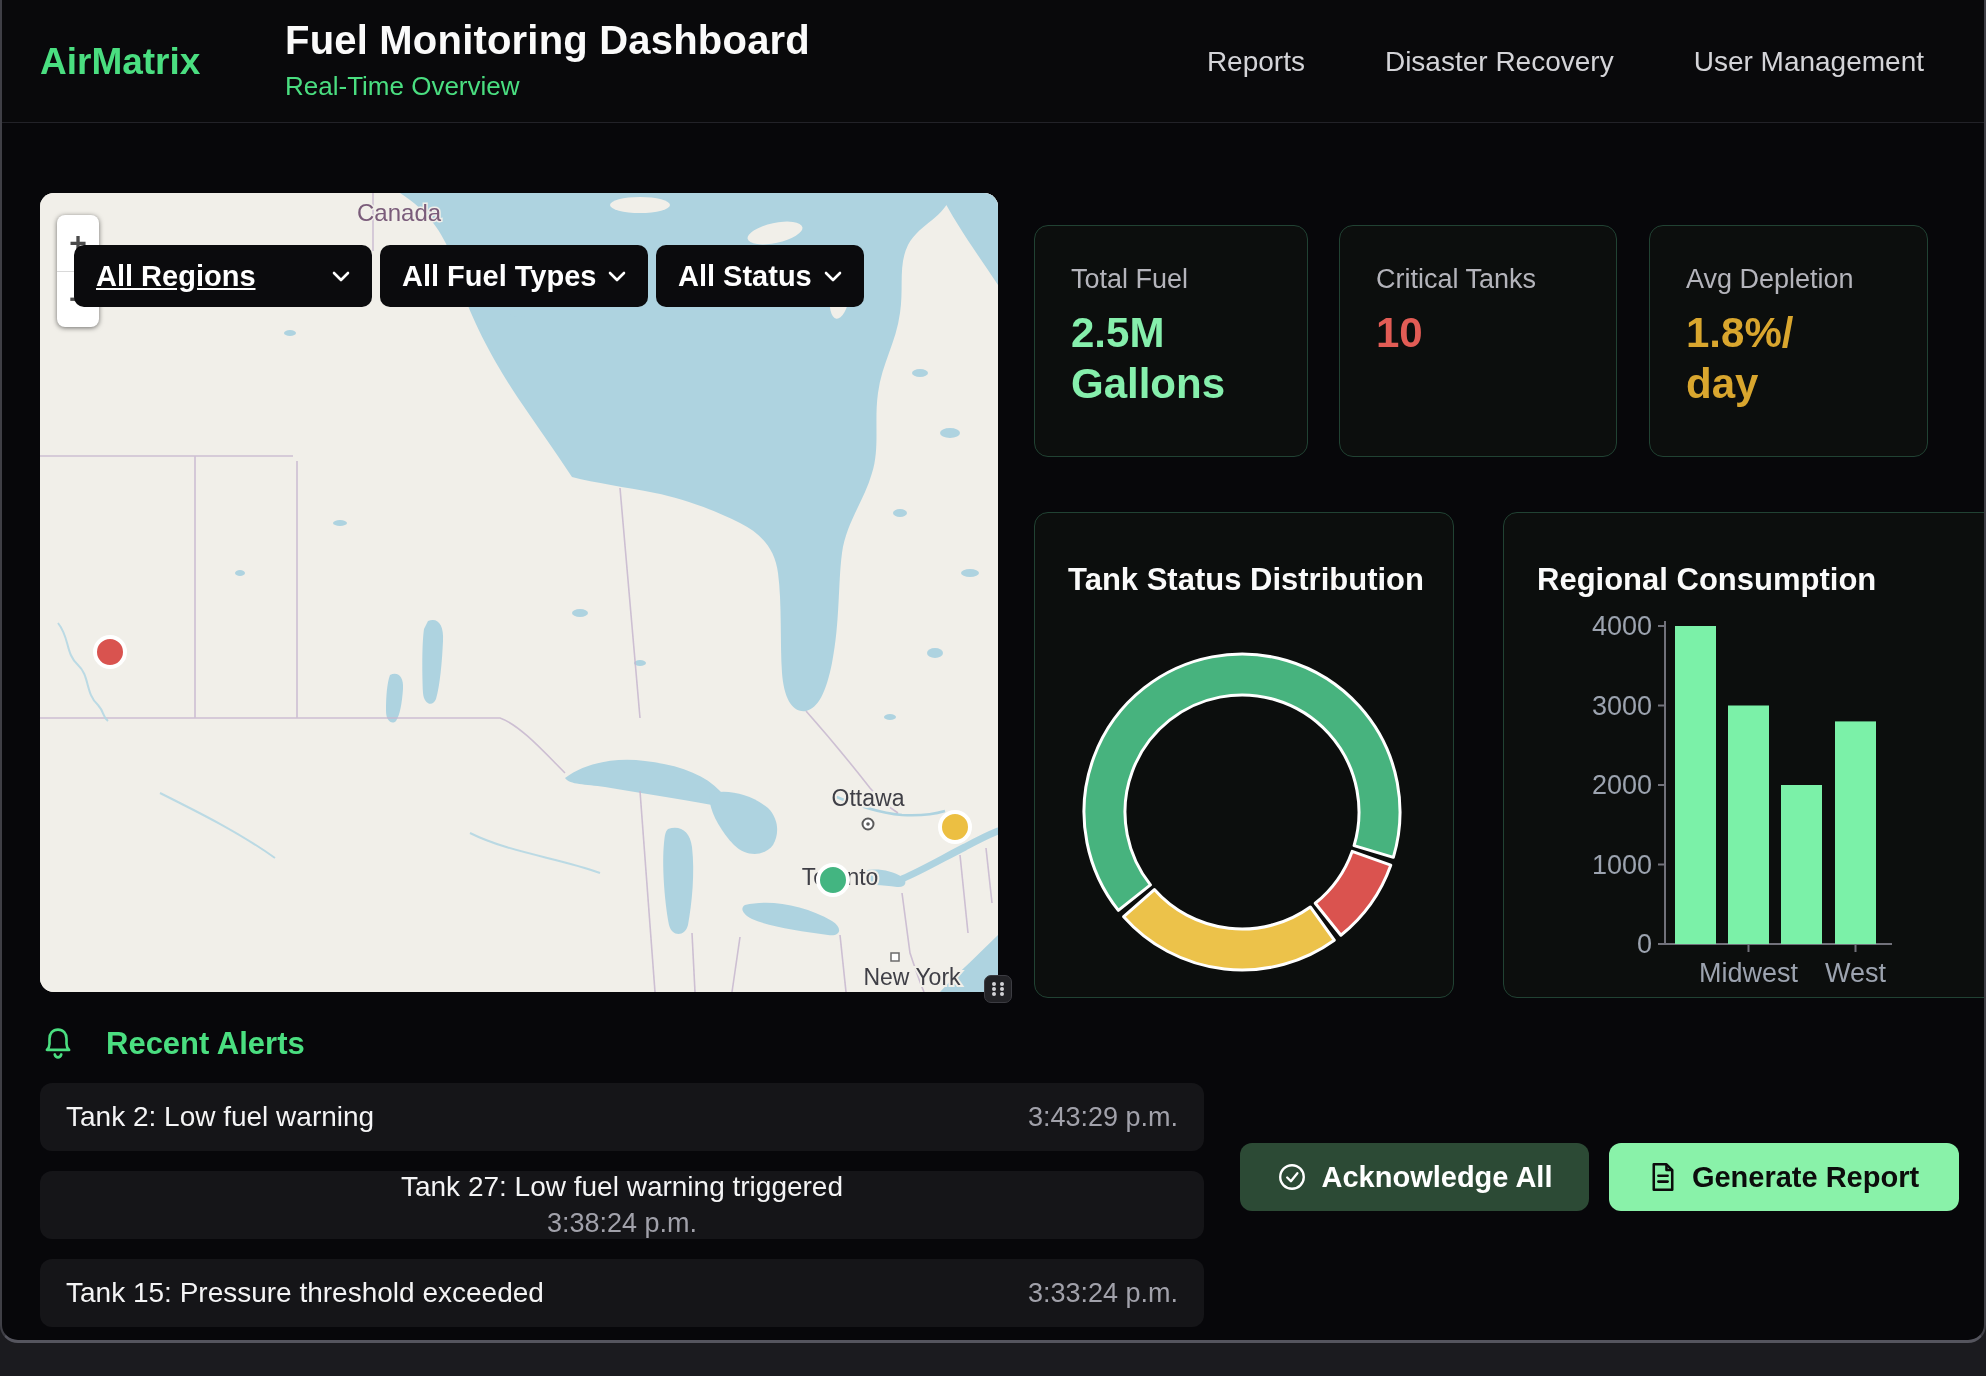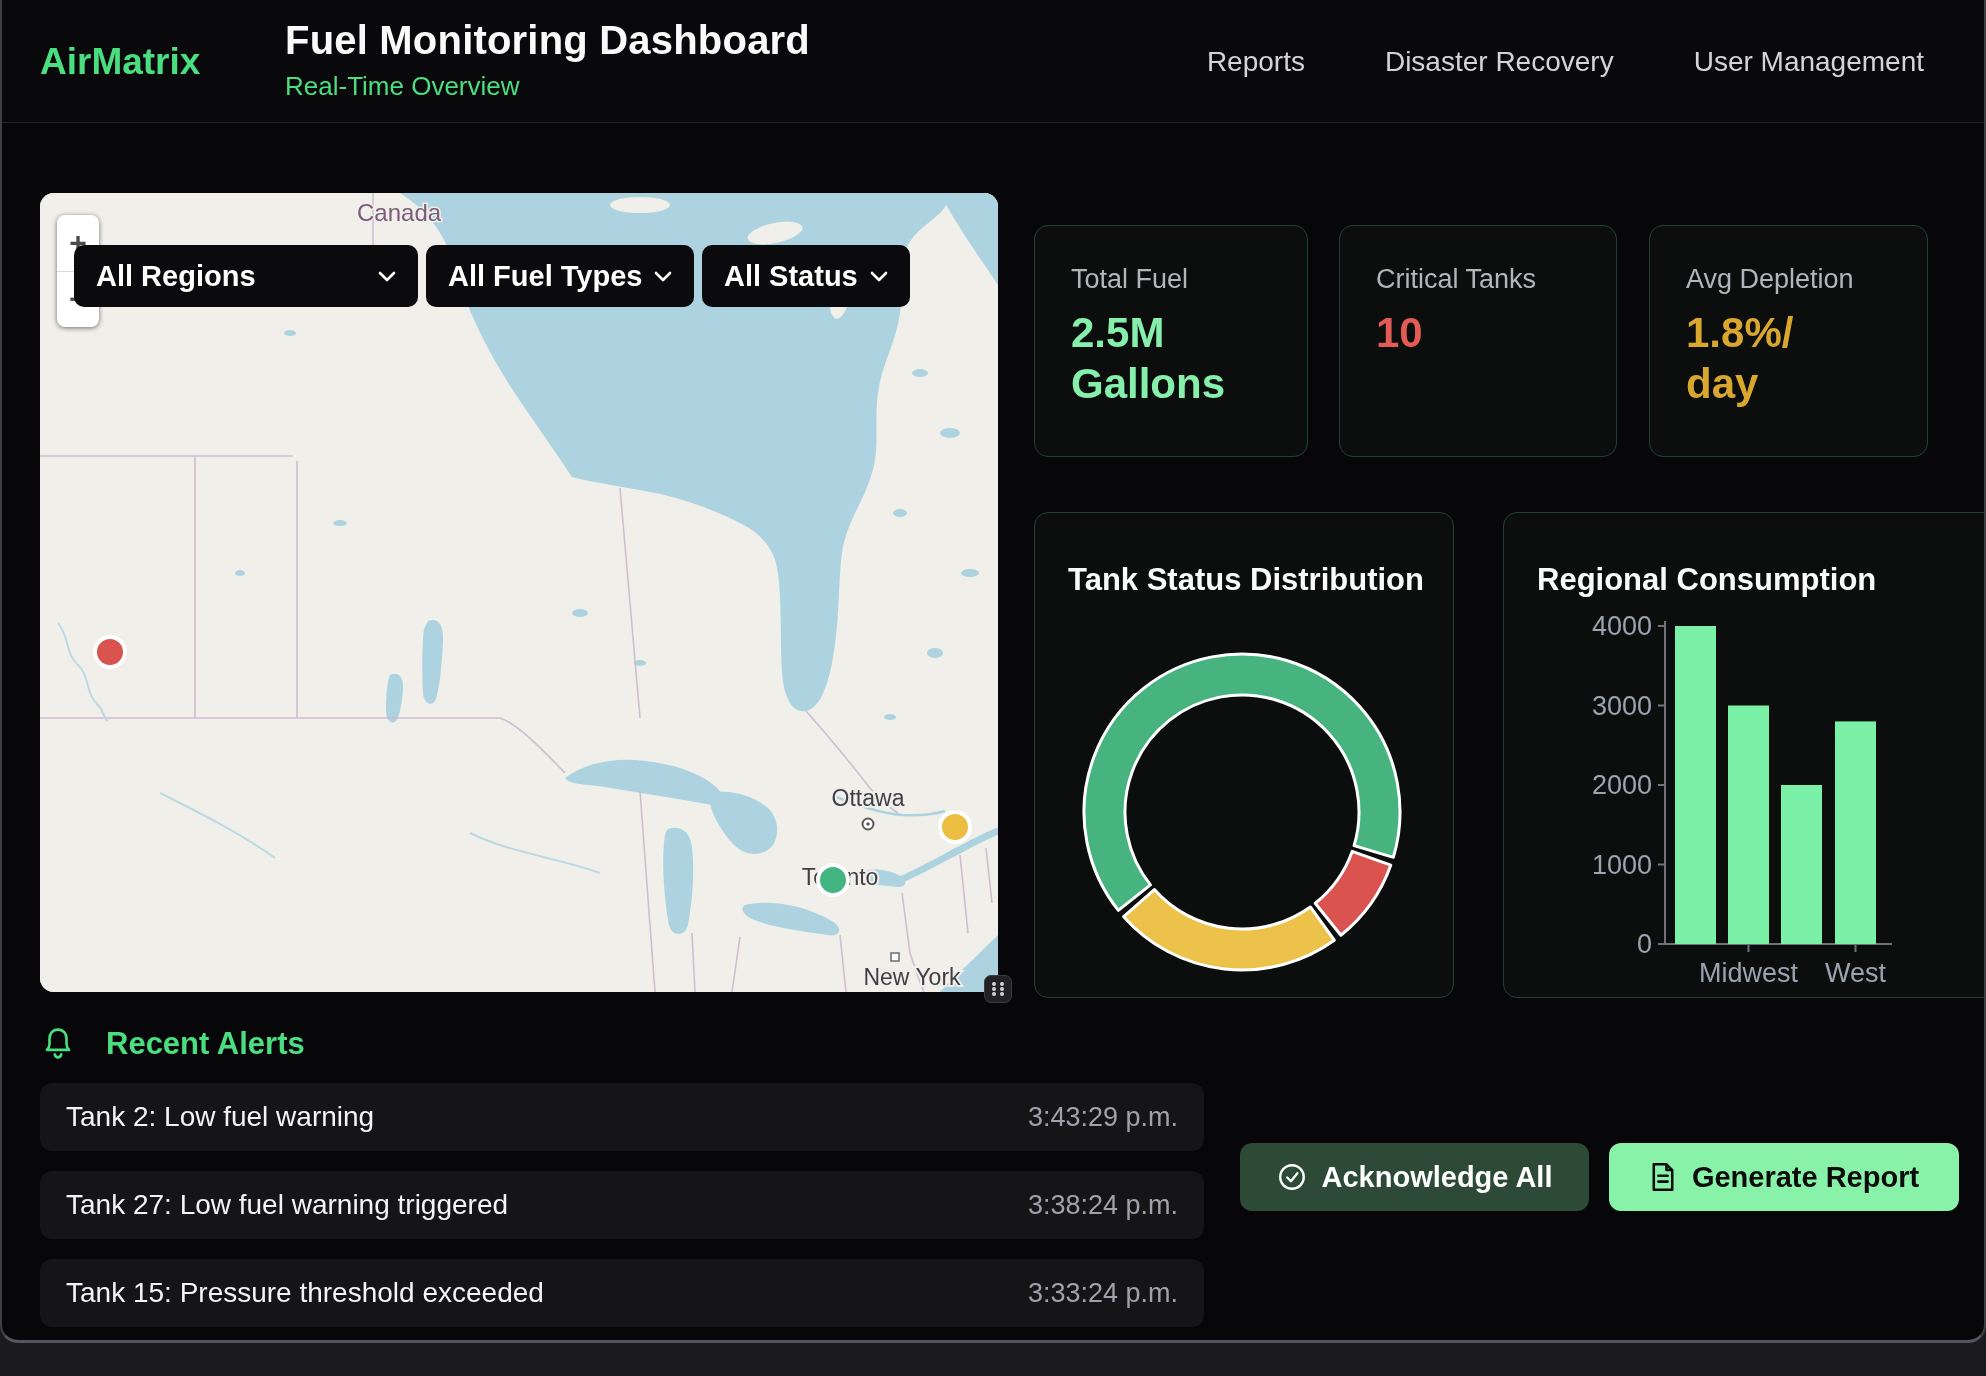--- a/index.html
+++ b/index.html
@@ -26,21 +26,21 @@
     border-radius:14px; overflow:hidden; background:#f1efe9; }
   .map-svg { position:absolute; left:0; top:0; }
   .zoom-ctl { position:absolute; left:17px; top:22px; width:42px; height:112px; background:#fff;
     border-radius:8px; box-shadow:0 1px 5px rgba(0,0,0,.55); display:flex; flex-direction:column; }
   .zoom-btn { flex:1; display:flex; align-items:center; justify-content:center;
     font-size:30px; font-weight:bold; color:#4b4b4b; cursor:pointer; }
   .zoom-div { height:1px; background:#d9d9d9; }
   .filters { position:absolute; left:34px; top:52px; display:flex; gap:8px; }
   .filter { height:62px; background:#0b0b0d; border-radius:10px; color:#fff; font-size:29px; font-weight:600;
     display:flex; align-items:center; justify-content:space-between; padding:0 22px; cursor:pointer; }
-  .f1 { width:344px; } .f2 { width:268px; } .f3 { width:208px; }
+  .f1 { width:298px;text-decoration:underline; } .f2 { width:268px; } .f3 { width:208px; }
   .resize-handle { position:absolute; left:982px; top:975px; width:28px; height:28px; background:#222226;
     border:1px solid #3c3c42; border-radius:7px; display:grid; grid-template-columns:repeat(2,1fr);
     place-items:center; padding:5px; cursor:grab; }
   .resize-handle i { width:4px; height:4px; border-radius:50%; background:#d4d4d8; }
 
   
   .card { position:absolute; background:#0c0e0d; border:1px solid #214233; border-radius:14px;padding-left:8px; }
   .kpi-1 { left:1032px; top:225px; width:274px; height:232px; }
   .kpi-2 { left:1337px; top:225px; width:278px; height:232px; }
   .kpi-3 { left:1647px; top:225px; width:279px; height:232px; }
@@ -270,21 +270,21 @@
       <svg width="32" height="34" viewBox="0 0 24 26">
         <path d="M12 2 C8 2 5.5 5 5.5 9 L5.5 13 C5.5 15 4.5 16.5 3.5 17.5 L20.5 17.5 C19.5 16.5 18.5 15 18.5 13 L18.5 9 C18.5 5 16 2 12 2 Z" fill="none" stroke="#4ade80" stroke-width="2" stroke-linejoin="round"></path>
         <path d="M9.5 21 C10 22.5 11 23.2 12 23.2 C13 23.2 14 22.5 14.5 21" fill="none" stroke="#4ade80" stroke-width="2" stroke-linecap="round"></path>
       </svg>
       <span class="alerts-title">Recent Alerts</span>
     </div>
     <div class="alert-row" style="top:1083px;">
       <span class="alert-msg">Tank 2: Low fuel warning</span>
       <span class="alert-time">3:43:29 p.m.</span>
     </div>
-    <div class="alert-row" style="top:1171px;">
+    <div class="alert-row" style="top:1171px;flex-direction:column;">
       <span class="alert-msg">Tank 27: Low fuel warning triggered</span>
       <span class="alert-time">3:38:24 p.m.</span>
     </div>
     <div class="alert-row" style="top:1259px;">
       <span class="alert-msg">Tank 15: Pressure threshold exceeded</span>
       <span class="alert-time">3:33:24 p.m.</span>
     </div>
 
     <button class="btn btn-ack">
       <svg width="30" height="30" viewBox="0 0 28 28">

